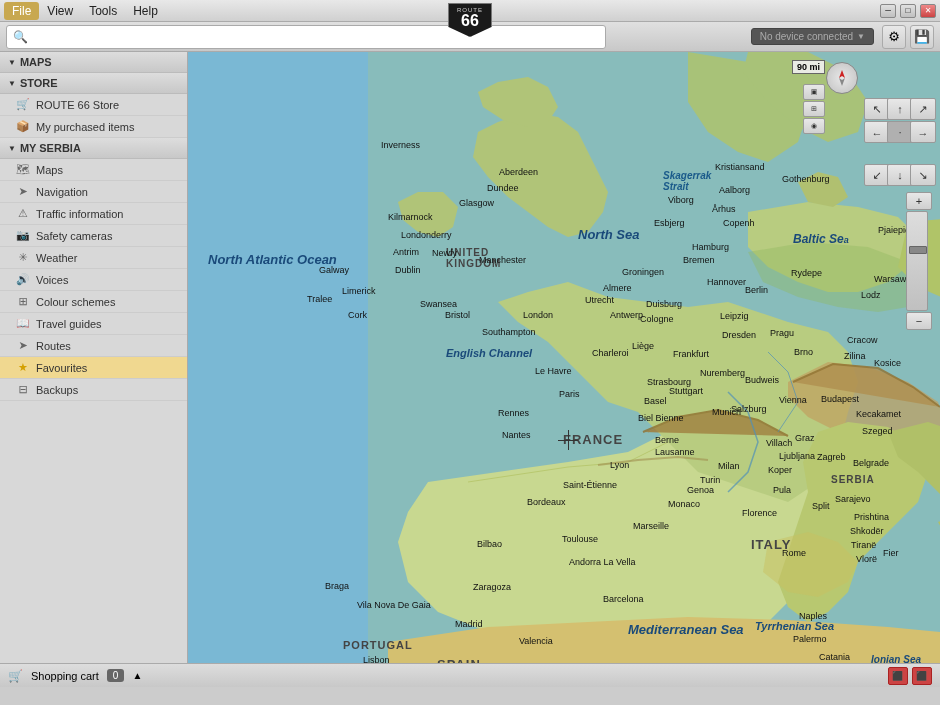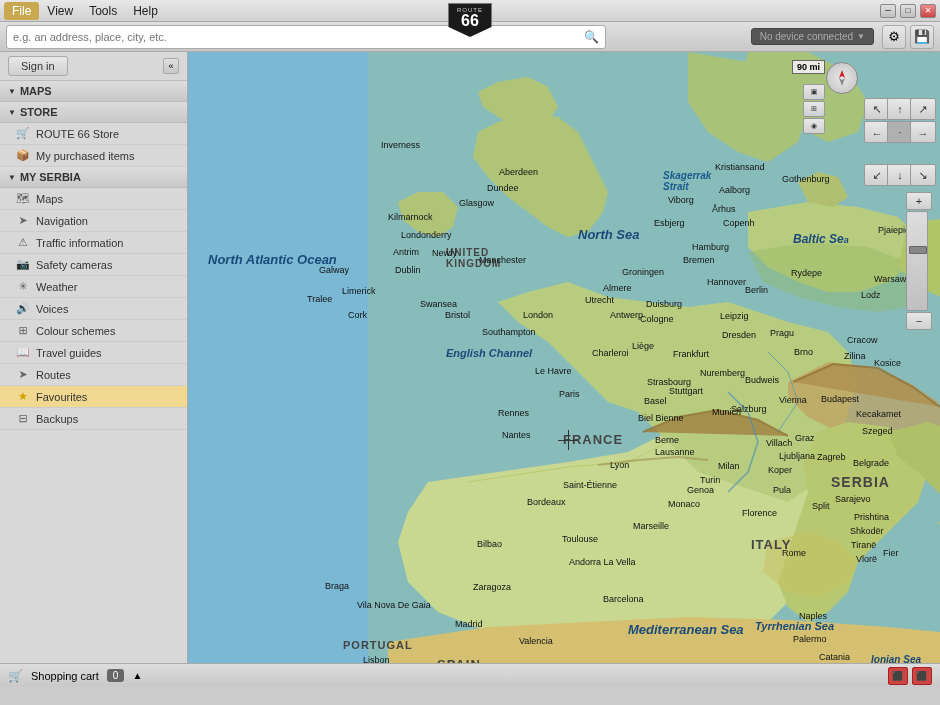--- a/index.html
+++ b/index.html
@@ -343,38 +343,33 @@
   </div>
   <div style="margin-left:auto;display:flex;gap:2px;">
     <div class="win-btn">─</div>
     <div class="win-btn">□</div>
     <div class="win-btn" style="background:linear-gradient(to bottom,#e88,#c44);color:white;">✕</div>
   </div>
 </div>
 
 <div id="toolbar">
   <div id="search-bar">
-    <input type="text" placeholder="e.g. an address, place, city, etc." style="">
     <span>🔍</span>
   </div>
   <div id="device-status">
     <span>No device connected</span>
     <span style="font-size:8px;">▼</span>
   </div>
   <div class="toolbar-icon-btn" style="margin-left:4px;">⚙</div>
   <div class="toolbar-icon-btn">💾</div>
 </div>
 
 <div id="main">
 
   <div id="sidebar">
-    <div class="sidebar-header">
-      <button class="sign-in-btn">Sign in</button>
-      <div class="collapse-btn">«</div>
-    </div>
 
     <div class="section-header">
       <span class="arrow">▼</span>
       <span>MAPS</span>
     </div>
 
     <div class="section-header">
       <span class="arrow">▼</span>
       <span>STORE</span>
     </div>
@@ -500,21 +495,21 @@
     <div class="map-label sea" style="left:567px;top:568px;font-size:11px;">Tyrrhenian Sea</div>
     <div class="map-label sea" style="left:683px;top:602px;font-size:10px;">Ionian Sea</div>
 
     <div class="map-label sea" style="left:475px;top:118px;font-size:10px;color:#1a5a8a;">Skagerrak<br>Strait</div>
 
     <div class="map-label country" style="left:258px;top:195px;font-size:10px;">UNITED<br>KINGDOM</div>
     <div class="map-label country" style="left:375px;top:380px;font-size:13px;">FRANCE</div>
     <div class="map-label country" style="left:249px;top:605px;font-size:13px;">SPAIN</div>
     <div class="map-label country" style="left:155px;top:587px;font-size:11px;">PORTUGAL</div>
     <div class="map-label country" style="left:563px;top:485px;font-size:13px;">ITALY</div>
-    <div class="map-label country" style="left:643px;top:422px;font-size:14px;">SERBIA</div>
+    <div class="map-label country" style="left:643px;top:422px;font-size:10px;">SERBIA</div>
 
     <div class="map-label city" style="left:193px;top:88px;">Inverness</div>
     <div class="map-label city" style="left:311px;top:115px;">Aberdeen</div>
     <div class="map-label city" style="left:299px;top:131px;">Dundee</div>
     <div class="map-label city" style="left:271px;top:146px;">Glasgow</div>
     <div class="map-label city" style="left:200px;top:160px;">Kilmarnock</div>
     <div class="map-label city" style="left:213px;top:178px;">Londonderry</div>
     <div class="map-label city" style="left:205px;top:195px;">Antrim</div>
     <div class="map-label city" style="left:244px;top:196px;">Newfy</div>
     <div class="map-label city" style="left:131px;top:213px;">Galway</div>

